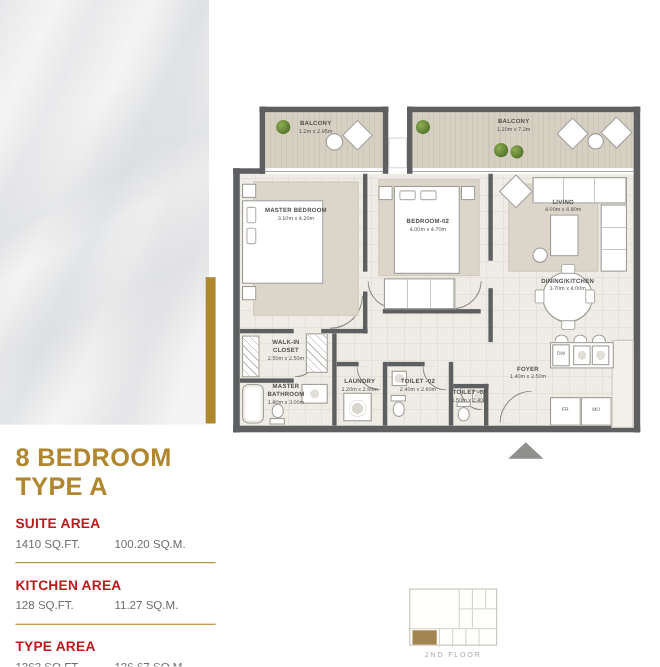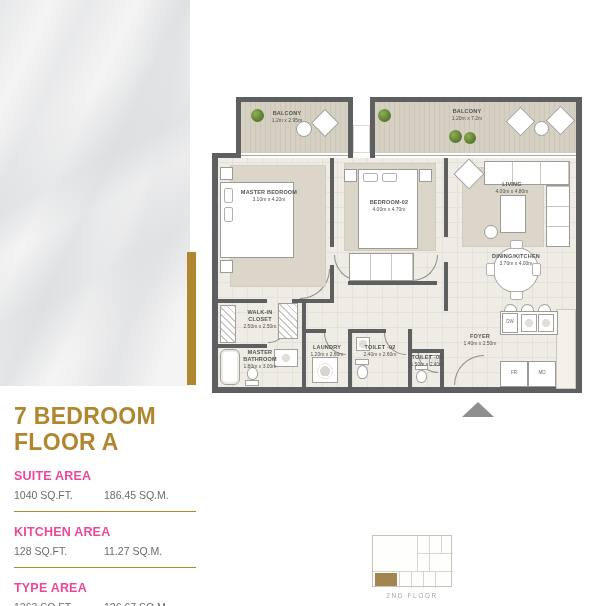--- a/index.html
+++ b/index.html
@@ -54,21 +54,21 @@
   .cushions-v{background-image:repeating-linear-gradient(0deg,transparent 0 19px,#C8C6C0 19px 20px)}
   .dresserlines{background-image:repeating-linear-gradient(90deg,transparent 0 20px,#C8C6C0 20px 21px)}
 
   .entry-arrow{position:absolute;left:462px;top:402px;width:0;height:0;
     border-left:16px solid transparent;border-right:16px solid transparent;border-bottom:15px solid #8F8F8D}
 
   
   .info{position:absolute;left:14px;top:404px;width:182px}
   .title{font-size:23px;font-weight:bold;color:var(--gold,#B0862F);line-height:1.12;letter-spacing:.3px}
   .sec{padding-top:13px}
-  .sec .lbl{font-size:12.5px;font-weight:bold;color:#ec4899;letter-spacing:.2px}
+  .sec .lbl{font-size:12.5px;font-weight:bold;color:#b91c1c;letter-spacing:.2px}
   .sec .vals{display:flex;margin-top:6px;font-size:10.5px;color:#6C6C6B}
   .sec .vals .sqft{width:90px}
   .sec .divider{margin-top:10px;border-bottom:1px solid var(--gold,#B0862F)}
 
   
   .keyplan{position:absolute;left:372px;top:535px;width:80px;height:52px;border:1px solid #C6C2BA;background:#FEFEFD}
   .kl{position:absolute;background:#D8D5CE}
   .kunit{position:absolute;left:2px;top:37px;width:22px;height:13px;background:#A3854F}
   .floorlbl{position:absolute;left:372px;top:592px;width:80px;text-align:center;font-size:6.5px;letter-spacing:1.6px;color:#A8A8A6}
 </style>
@@ -240,29 +240,29 @@
   <div class="rlabel" style="left:240px;top:236px;width:56px">
     <span class="nm">FOYER</span>
     <span class="dm">1.40m x 2.50m</span>
   </div>
 </section>
 
 <div class="entry-arrow"></div>
 
 <section class="info">
   <div class="title">
-    <div>7 BEDROOM</div>
-    <div>FLOOR A</div>
+    <div>8 BEDROOM</div>
+    <div>TYPE A</div>
   </div>
 
   <div class="sec">
     <div class="lbl">SUITE AREA</div>
     <div class="vals">
-      <span class="sqft">1040 SQ.FT.</span>
-      <span class="sqm">186.45 SQ.M.</span>
+      <span class="sqft">1410 SQ.FT.</span>
+      <span class="sqm">100.20 SQ.M.</span>
     </div>
     <div class="divider"></div>
   </div>
 
   <div class="sec">
     <div class="lbl">KITCHEN AREA</div>
     <div class="vals">
       <span class="sqft">128 SQ.FT.</span>
       <span class="sqm">11.27 SQ.M.</span>
     </div>

